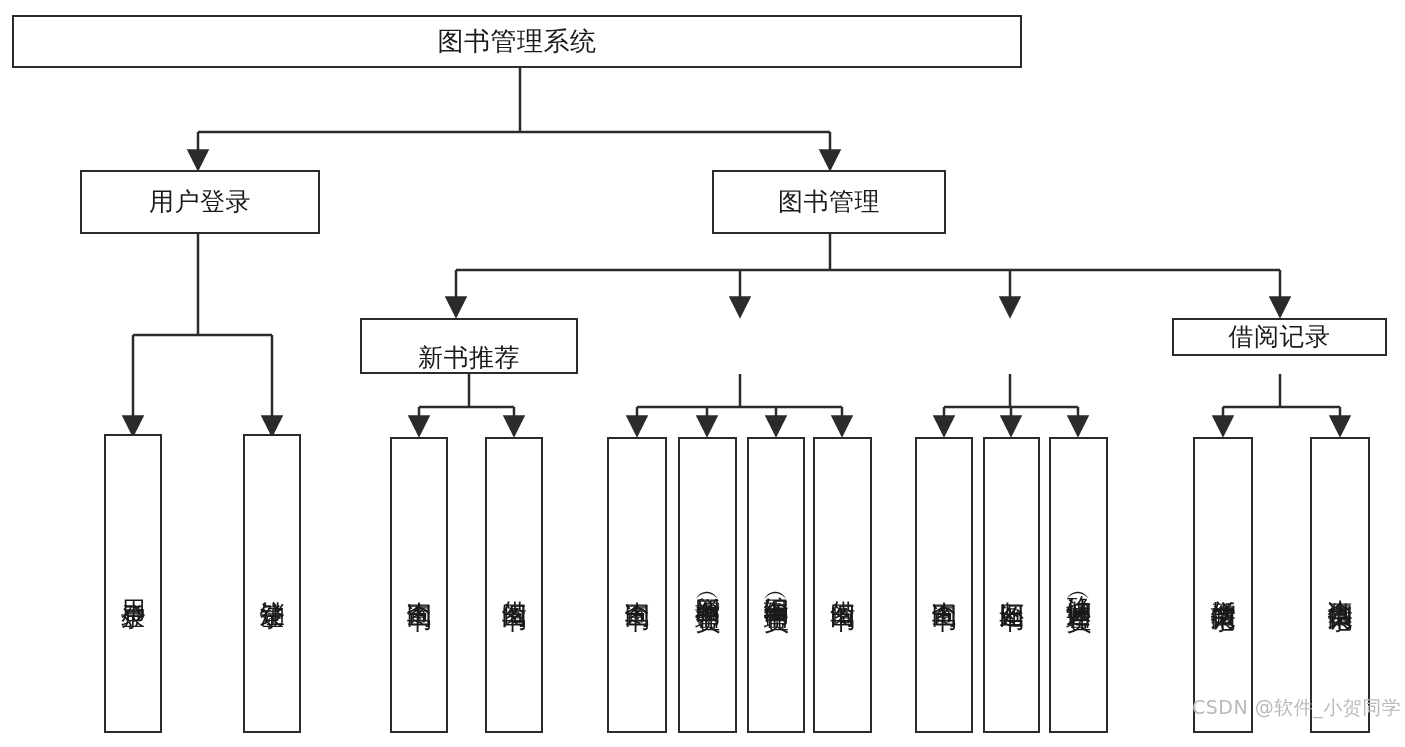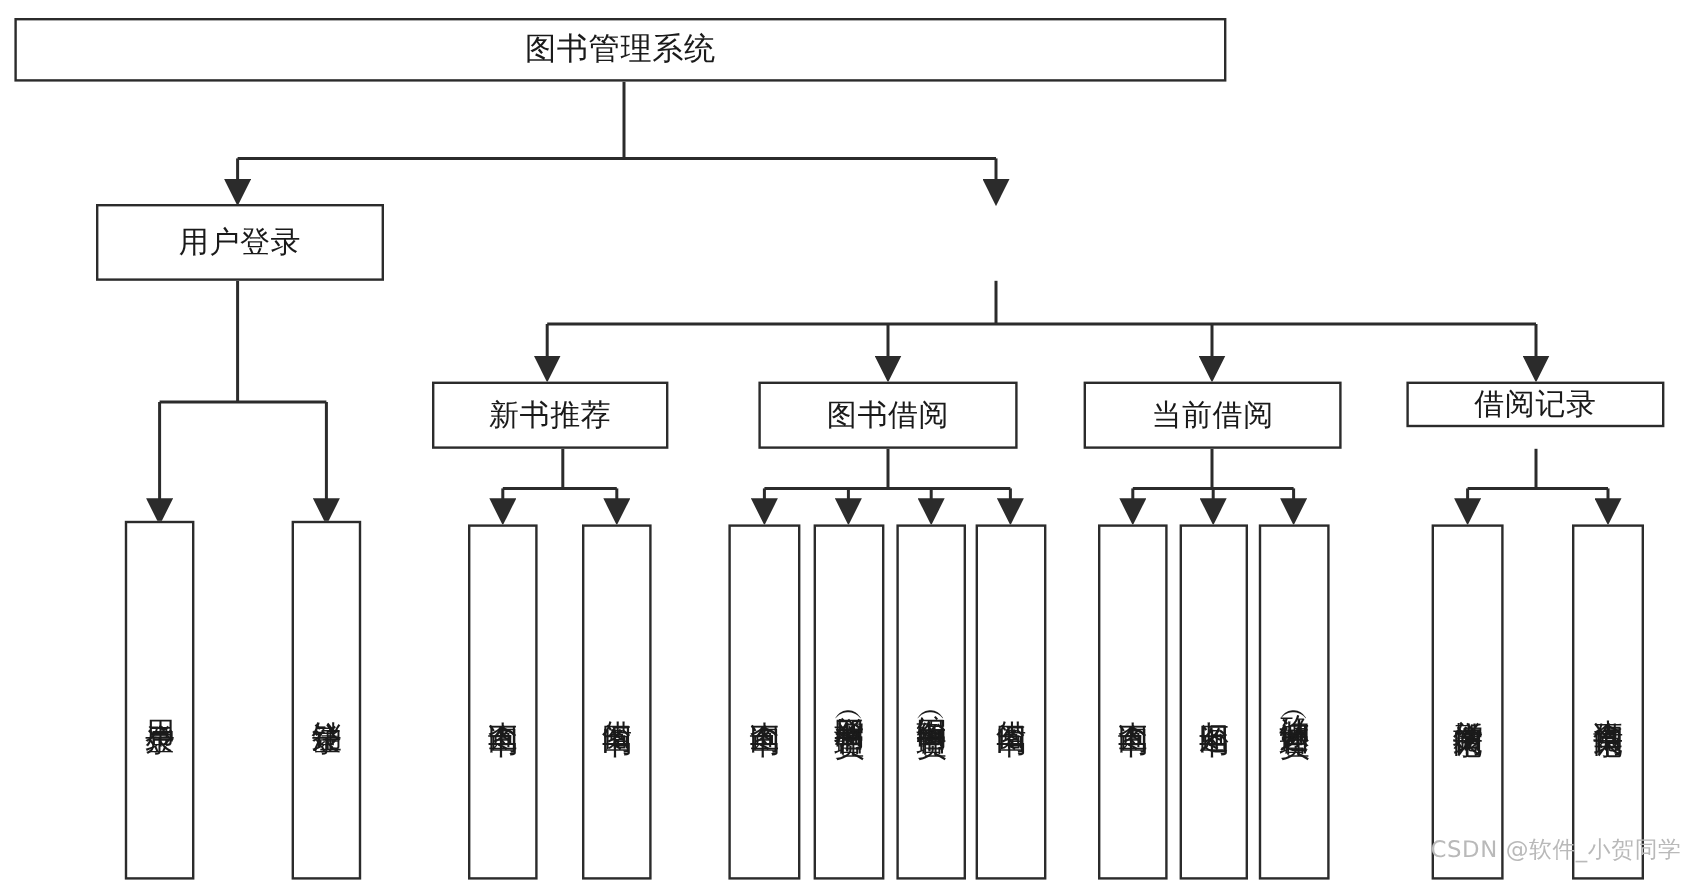--- a/index.html
+++ b/index.html
@@ -121,29 +121,26 @@
     </g>
   </svg>
 
   <div class="node horiz" id="node-root" style="left:12px; top:15px; width:1010px; height:53px;text-align:center;">
     <span class="label">图书管理系统</span>
   </div>
 
   <div class="node horiz" style="left:80px; top:170px; width:240px; height:64px;">
     <span class="label">用户登录</span>
   </div>
+  <div class="node horiz" style="left:712px; top:170px; width:234px; height:64px;">
+    <span class="label">图书管理</span>
+  </div>
 
-  <div class="node horiz" style="left:360px; top:318px; width:197px; height:56px;">
+  <div class="node horiz" style="left:360px; top:318px; width:218px; height:56px;align-items:flex-end;">
     <span class="label">新书推荐</span>
-  </div>
-  <div class="node horiz" style="left:632px; top:318px; width:216px; height:56px;">
-    <span class="label">图书借阅</span>
-  </div>
-  <div class="node horiz" style="left:903px; top:318px; width:215px; height:56px;">
-    <span class="label">当前借阅</span>
   </div>
   <div class="node horiz" style="left:1172px; top:318px; width:215px; height:38px;">
     <span class="label">借阅记录</span>
   </div>
 
   <div class="node vert" style="left:104px; top:434px; width:58px; height:299px;">
     <span class="label">用户登录</span>
   </div>
   <div class="node vert" style="left:243px; top:434px; width:58px; height:299px;">
     <span class="label">注销登录</span>

